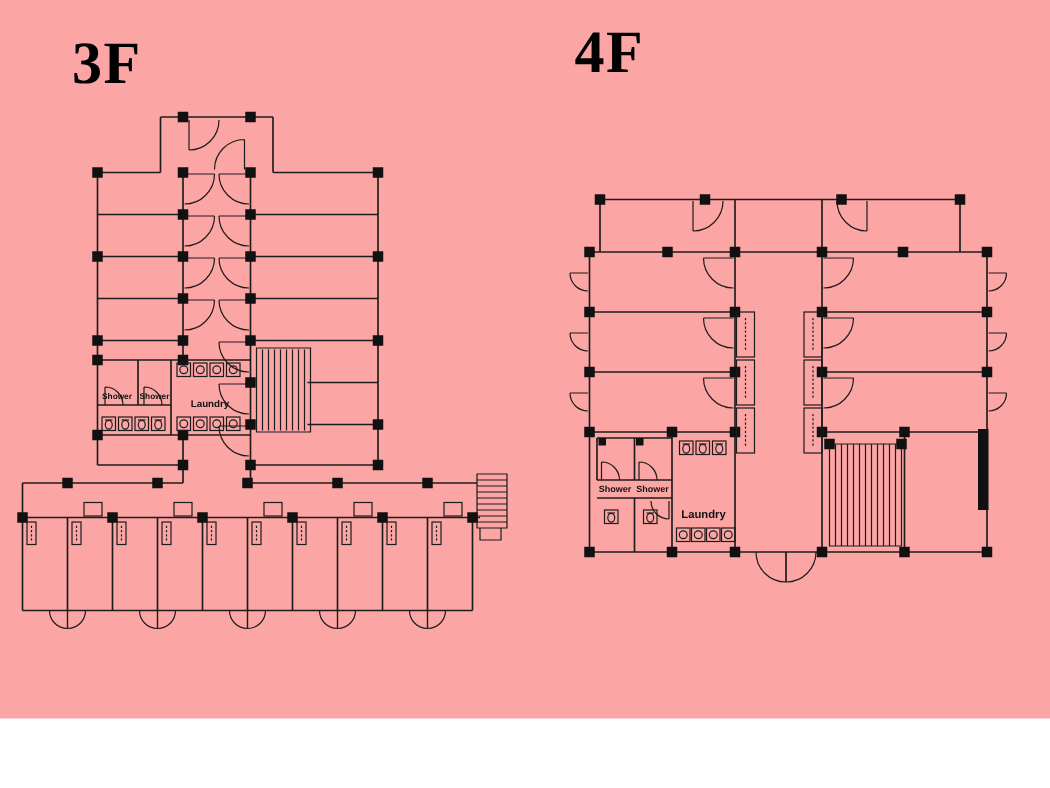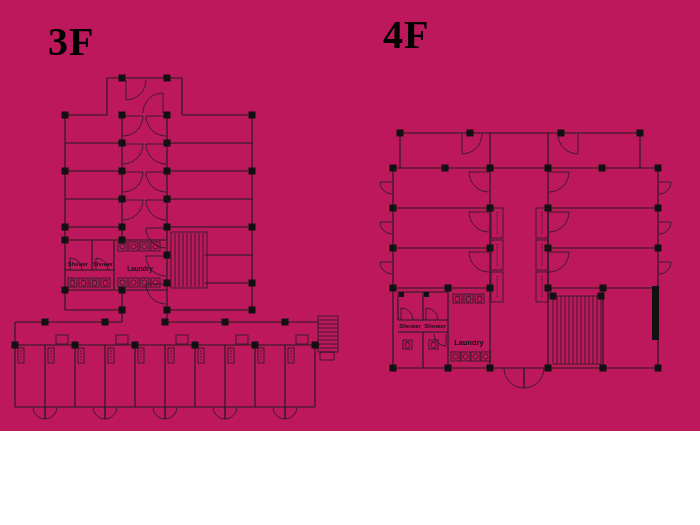--- a/index.html
+++ b/index.html
@@ -1,17 +1,17 @@
 <!DOCTYPE html>
 <html><head>
 <meta charset="utf-8">
 <style>
   html,body{margin:0;padding:0;background:#ffffff;}
   body{width:700px;height:525px;overflow:hidden;font-family:"Liberation Sans",sans-serif;}
-  #canvas{position:relative;width:700px;height:431px;background:#be185d;}
+  #canvas{position:relative;width:700px;height:479px;background:#fca5a5;}
   svg{display:block;}
   svg text{font-family:"Liberation Sans",sans-serif;fill:#111111;stroke:none;font-weight:700;}
   svg text.floor-title{font-family:"Liberation Serif",serif;font-weight:600;fill:#000000;letter-spacing:1px;}
   .walls path, .walls rect{stroke:#1c1c1c;fill:none;stroke-width:1.1;}
   .thin{stroke:#1c1c1c;fill:none;stroke-width:0.8;}
   .solid{fill:#111111;stroke:none;}
 </style>
 </head>
 <body>
 

